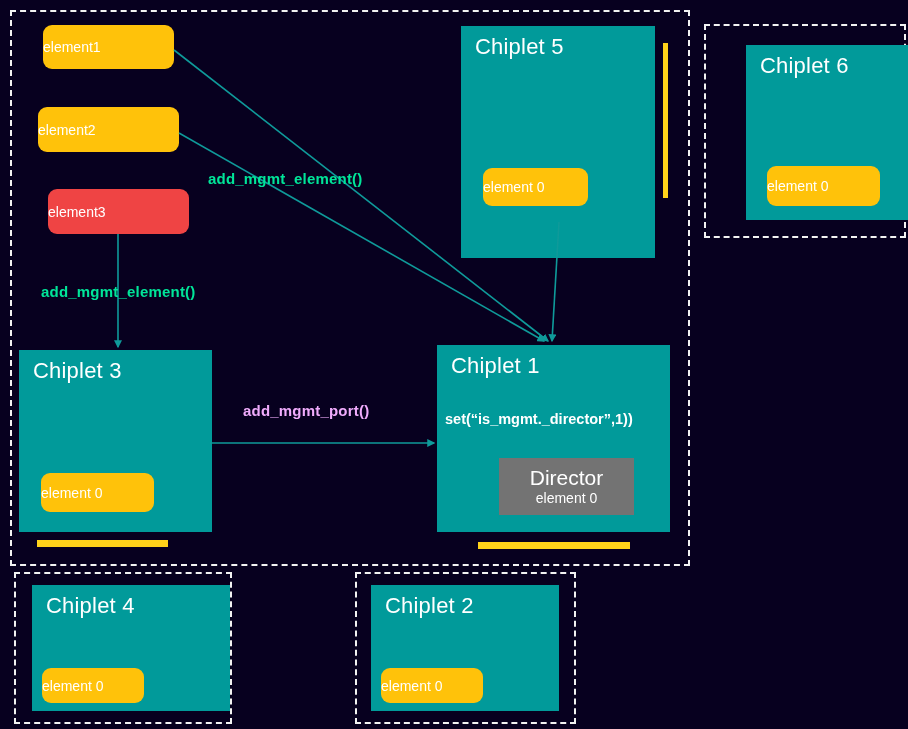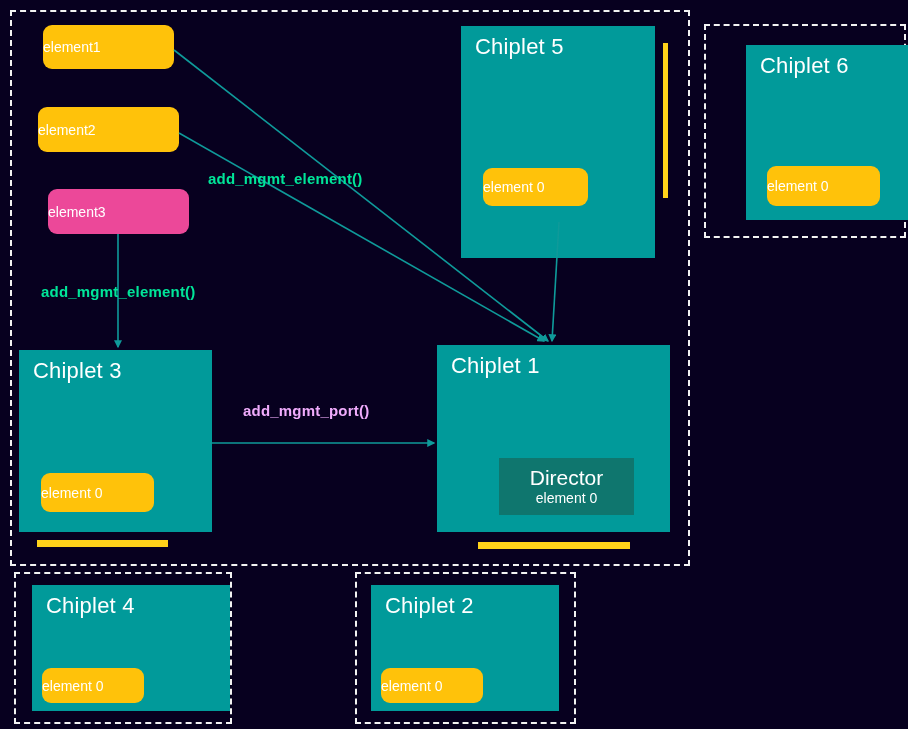--- a/index.html
+++ b/index.html
@@ -112,21 +112,21 @@
   <div class="group" style="left: 704px; top: 24px; width: 202px; height: 214px; border-color: rgb(242, 242, 242);"></div>
   <div class="group" style="left: 14px; top: 572px; width: 218px; height: 152px; border-color: rgb(242, 242, 242);"></div>
   <div class="group" style="left: 355px; top: 572px; width: 221px; height: 152px; border-color: rgb(242, 242, 242);"></div>
 
   <div class="pill named" style="left: 43px; top: 25px; width: 131px; height: 44px; background: rgb(255, 194, 10);">
     <span>element1</span>
   </div>
   <div class="pill named" style="left: 38px; top: 107px; width: 141px; height: 45px; background: rgb(255, 194, 10);">
     <span>element2</span>
   </div>
-  <div class="pill named" style="left: 48px; top: 189px; width: 141px; height: 45px; background: #ec4899;">
+  <div class="pill named" style="left: 48px; top: 189px; width: 141px; height: 45px; background: #ef4444;">
     <span>element3</span>
   </div>
 
   <div class="chiplet" style="left: 461px; top: 26px; width: 194px; height: 232px; background: rgb(1, 154, 154);">
     <div class="chiplet-title">Chiplet 5</div>
     <div class="pill" style="left: 22px; top: 142px; width: 105px; height: 38px; background: rgb(255, 194, 10);">
       <span>element 0</span>
     </div>
   </div>
   <div class="bar-v" style="left: 663px; top: 43px; width: 5px; height: 155px; background: rgb(255, 210, 26);"></div>
@@ -141,21 +141,22 @@
   <div class="chiplet" style="left: 19px; top: 350px; width: 193px; height: 182px; background: rgb(1, 154, 154);">
     <div class="chiplet-title">Chiplet 3</div>
     <div class="pill" style="left: 22px; top: 123px; width: 113px; height: 39px; background: rgb(255, 194, 10);">
       <span>element 0</span>
     </div>
   </div>
   <div class="bar-h" style="left: 37px; top: 540px; width: 131px; height: 7px; background: rgb(255, 210, 26);"></div>
 
   <div class="chiplet" style="left: 437px; top: 345px; width: 233px; height: 187px; background: rgb(1, 154, 154);">
     <div class="chiplet-title">Chiplet 1</div>
-    <div class="director" style="left: 62px; top: 113px; width: 135px; height: 57px; background: #0f766e;">
+    <div class="chiplet-note" style="top: 66px;">set(“is_mgmt._director”,1))</div>
+    <div class="director" style="left: 62px; top: 113px; width: 135px; height: 57px; background: #737373;">
       <div class="d-title">Director</div>
       <div class="d-sub">element 0</div>
     </div>
   </div>
   <div class="bar-h" style="left: 478px; top: 542px; width: 152px; height: 7px; background: rgb(255, 210, 26);"></div>
 
   <div class="chiplet" style="left: 32px; top: 585px; width: 198px; height: 126px; background: rgb(1, 154, 154);">
     <div class="chiplet-title">Chiplet 4</div>
     <div class="pill" style="left: 10px; top: 83px; width: 102px; height: 35px; background: rgb(255, 194, 10);">
       <span>element 0</span>

